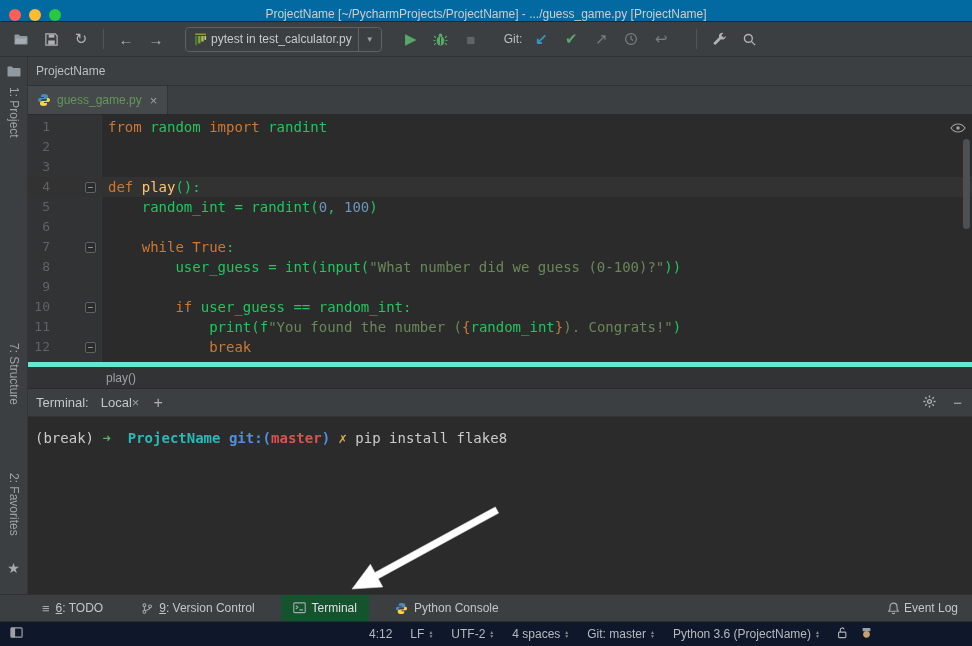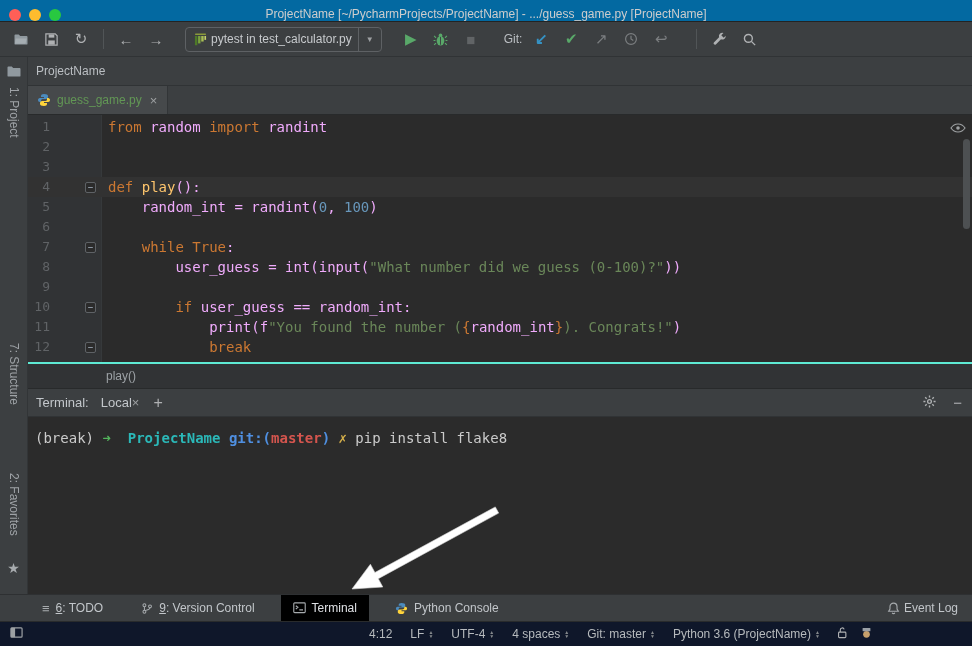--- a/index.html
+++ b/index.html
@@ -44,46 +44,46 @@
 
   
   .editor{flex:0 0 247px;background:#2b2b2b;position:relative;font-family:"DejaVu Sans Mono",monospace;font-size:14px;overflow:hidden;padding-top:2px}
   .gutter-bg{position:absolute;left:0;top:0;bottom:0;width:74px;background:#313335;border-right:1px solid #36393b}
   .code-line{display:flex;height:20px;line-height:20px;position:relative}
   .code-line.current{background:#323232}
   .gut-num{flex:0 0 30px;text-align:right;padding-right:8px;color:#606366;font-size:13px;z-index:1}
   .gut-fold{flex:0 0 44px;display:flex;align-items:center;justify-content:flex-end;padding-right:6px;z-index:1}
   .fold-box{width:11px;height:11px;border:1px solid #5e6266;border-radius:2px;color:#a9b7c6;font-size:9px;line-height:9px;text-align:center;background:#2b2b2b}
   .code-text{white-space:pre;margin-left:6px;color:#a9b7c6}
-  .tok-d{color:#f0abfc}.tok-kw{color:#cc7832}.tok-fn{color:#ffc66d}.tok-num{color:#6897bb}.tok-str{color:#6a8759}
+  .tok-d{color:#22c55e}.tok-kw{color:#cc7832}.tok-fn{color:#ffc66d}.tok-num{color:#6897bb}.tok-str{color:#6a8759}
   .eye{position:absolute;top:5px;right:6px}
   .vscroll{position:absolute;right:2px;top:24px;width:7px;height:90px;background:#4d5052;border-radius:4px}
 
-  .crumb{flex:0 0 26px;background:#313335;border-top:2px solid #5eead4;display:flex;align-items:center;padding-left:78px;font-size:12px;color:#9da2a6}
+  .crumb{flex:0 0 26px;background:#313335;border-top:5px solid #5eead4;display:flex;align-items:center;padding-left:78px;font-size:12px;color:#9da2a6}
 
   
   .term-head{flex:0 0 29px;background:#3c3f41;border-top:1px solid #282a2b;border-bottom:1px solid #303335;display:flex;align-items:center;padding:0 10px 0 8px;gap:12px;font-size:13px;color:#c3c7cb}
   .term-tab{display:flex;align-items:center;gap:0;color:#c3c7cb}
   .term-tab .close{color:#9da0a2;font-size:13px}
   .term-plus{color:#afb1b3;font-size:16px;margin-left:2px}
   .term-right{margin-left:auto;display:flex;align-items:center;gap:16px}
   .term-min{color:#afb1b3;font-size:15px}
   .term-body{flex:1;background:#2b2b2b;padding:13px 0 0 7px;font-family:"DejaVu Sans Mono",monospace;font-size:14px}
   .term-line{white-space:pre}
   .t-plain{color:#cbcbcb}
   .t-green{color:#53b45c;font-weight:bold}
   .t-cyan{color:#2bb8b8;font-weight:bold}
   .t-blue{color:#4f8fe0;font-weight:bold}
   .t-red{color:#d4554e;font-weight:bold}
   .t-yellow{color:#d6b04a;font-weight:bold}
 
   
   .tw-bar{flex:0 0 27px;background:#3c3f41;border-top:1px solid #2e3032;display:flex;align-items:stretch;font-size:12px;color:#c2c6ca;padding-left:30px}
   .tw-item{display:flex;align-items:center;gap:6px;padding:0 12px;margin-right:14px;cursor:default;white-space:nowrap}
-  .tw-item.selected{background:#000000;color:#dfe1e5}
+  .tw-item.selected{background:#14532d;color:#dfe1e5}
   .tw-ico{font-size:13px;color:#a7abae;display:flex;align-items:center}
   .tw-right{margin-left:auto;display:flex;align-items:center;gap:4px;padding:0 14px;white-space:nowrap}
 
   .statusbar{flex:0 0 25px;background:#0f172a;border-top:1px solid #292b2c;display:flex;align-items:center;font-size:12px;color:#b6babd;padding:0 10px}
   .sb-group{display:flex;align-items:center;gap:18px;margin-left:346px}
   .sb-item{display:flex;align-items:center;white-space:nowrap;cursor:default}
   .updown{display:inline-flex;flex-direction:column;margin-left:4px}
   .updown span{font-size:5px;line-height:4px;color:#85898c}
   .sb-icons{display:flex;align-items:center;gap:12px;margin-left:16px}
 
@@ -382,21 +382,21 @@
     <span class="sb-group">
       <span class="sb-item">4:12</span>
       <span class="sb-item">
           <span>LF</span>
           <span class="updown">
             <span>▲</span>
             <span>▼</span>
           </span>
         </span>
       <span class="sb-item">
-          <span>UTF-4</span>
+          <span>UTF-2</span>
           <span class="updown">
             <span>▲</span>
             <span>▼</span>
           </span>
         </span>
       <span class="sb-item">
           <span>4 spaces</span>
           <span class="updown">
             <span>▲</span>
             <span>▼</span>

